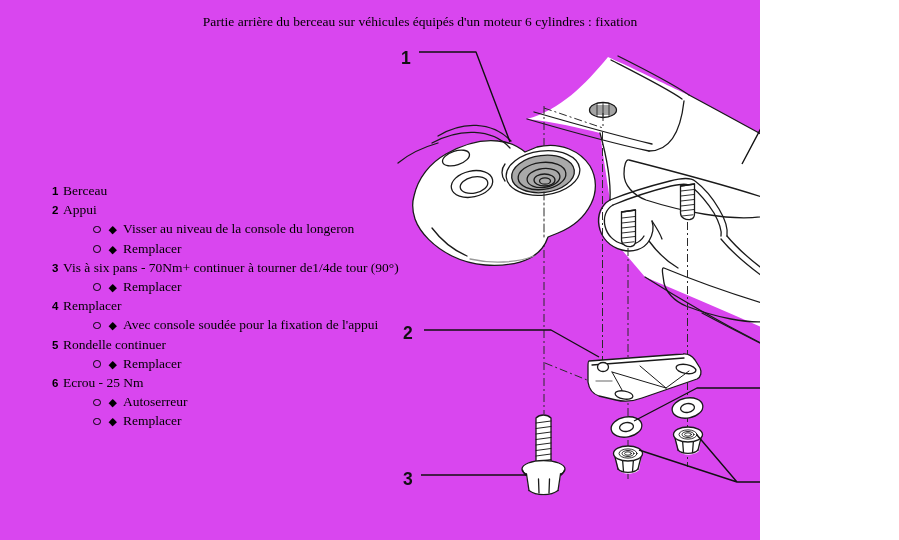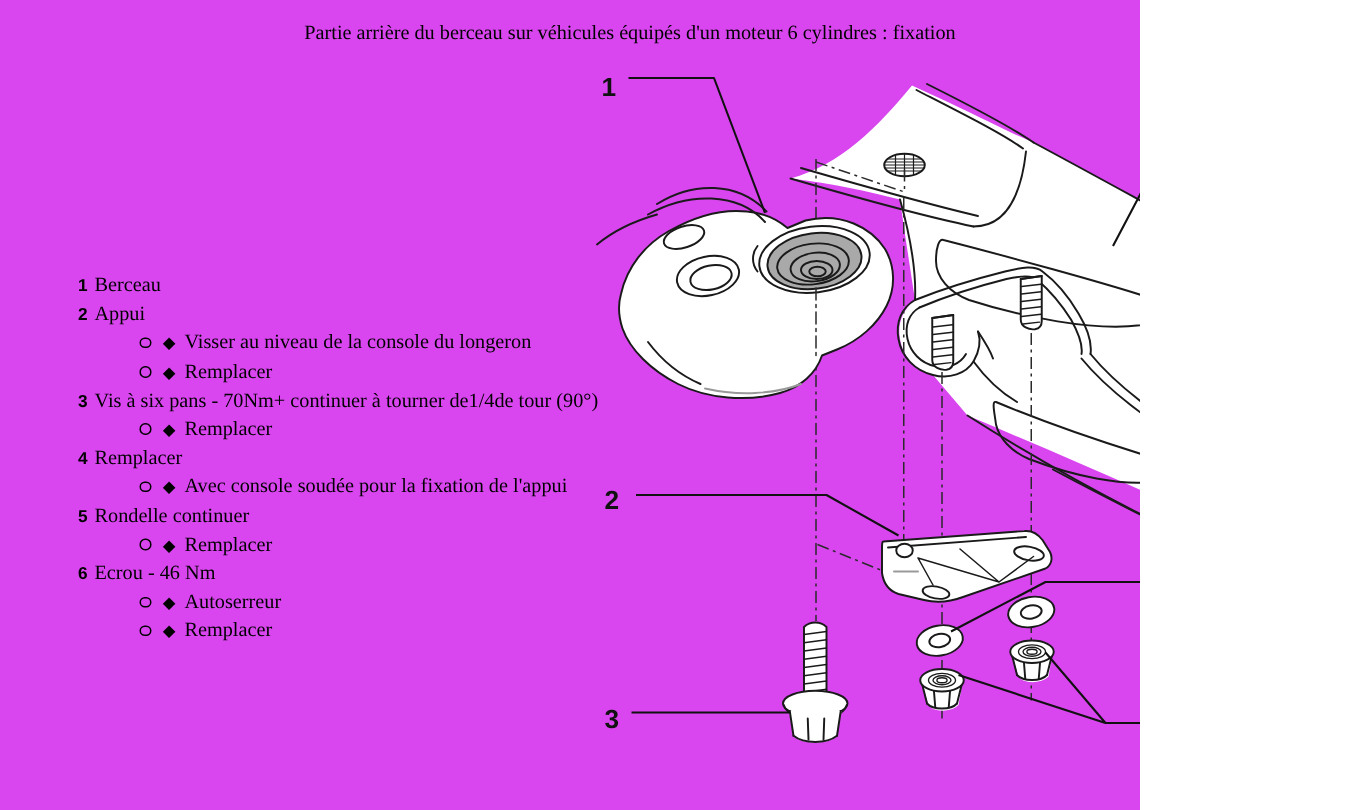--- a/index.html
+++ b/index.html
@@ -50,21 +50,21 @@
     <div class="sub">
       <span class="circ"></span><span class="dia">◆</span><span class="txt">Avec console soudée pour la fixation de l'appui</span>
     </div>
     <div class="item">
       <span class="num">5</span><span class="lbl">Rondelle continuer</span>
     </div>
     <div class="sub">
       <span class="circ"></span><span class="dia">◆</span><span class="txt">Remplacer</span>
     </div>
     <div class="item">
-      <span class="num">6</span><span class="lbl">Ecrou - 46 Nm</span>
+      <span class="num">6</span><span class="lbl">Ecrou - 25 Nm</span>
     </div>
     <div class="sub">
       <span class="circ"></span><span class="dia">◆</span><span class="txt">Autoserreur</span>
     </div>
     <div class="sub">
       <span class="circ"></span><span class="dia">◆</span><span class="txt">Remplacer</span>
     </div>
   </div>
 
   <svg class="illust" width="899" height="540" viewBox="0 0 899 540">

